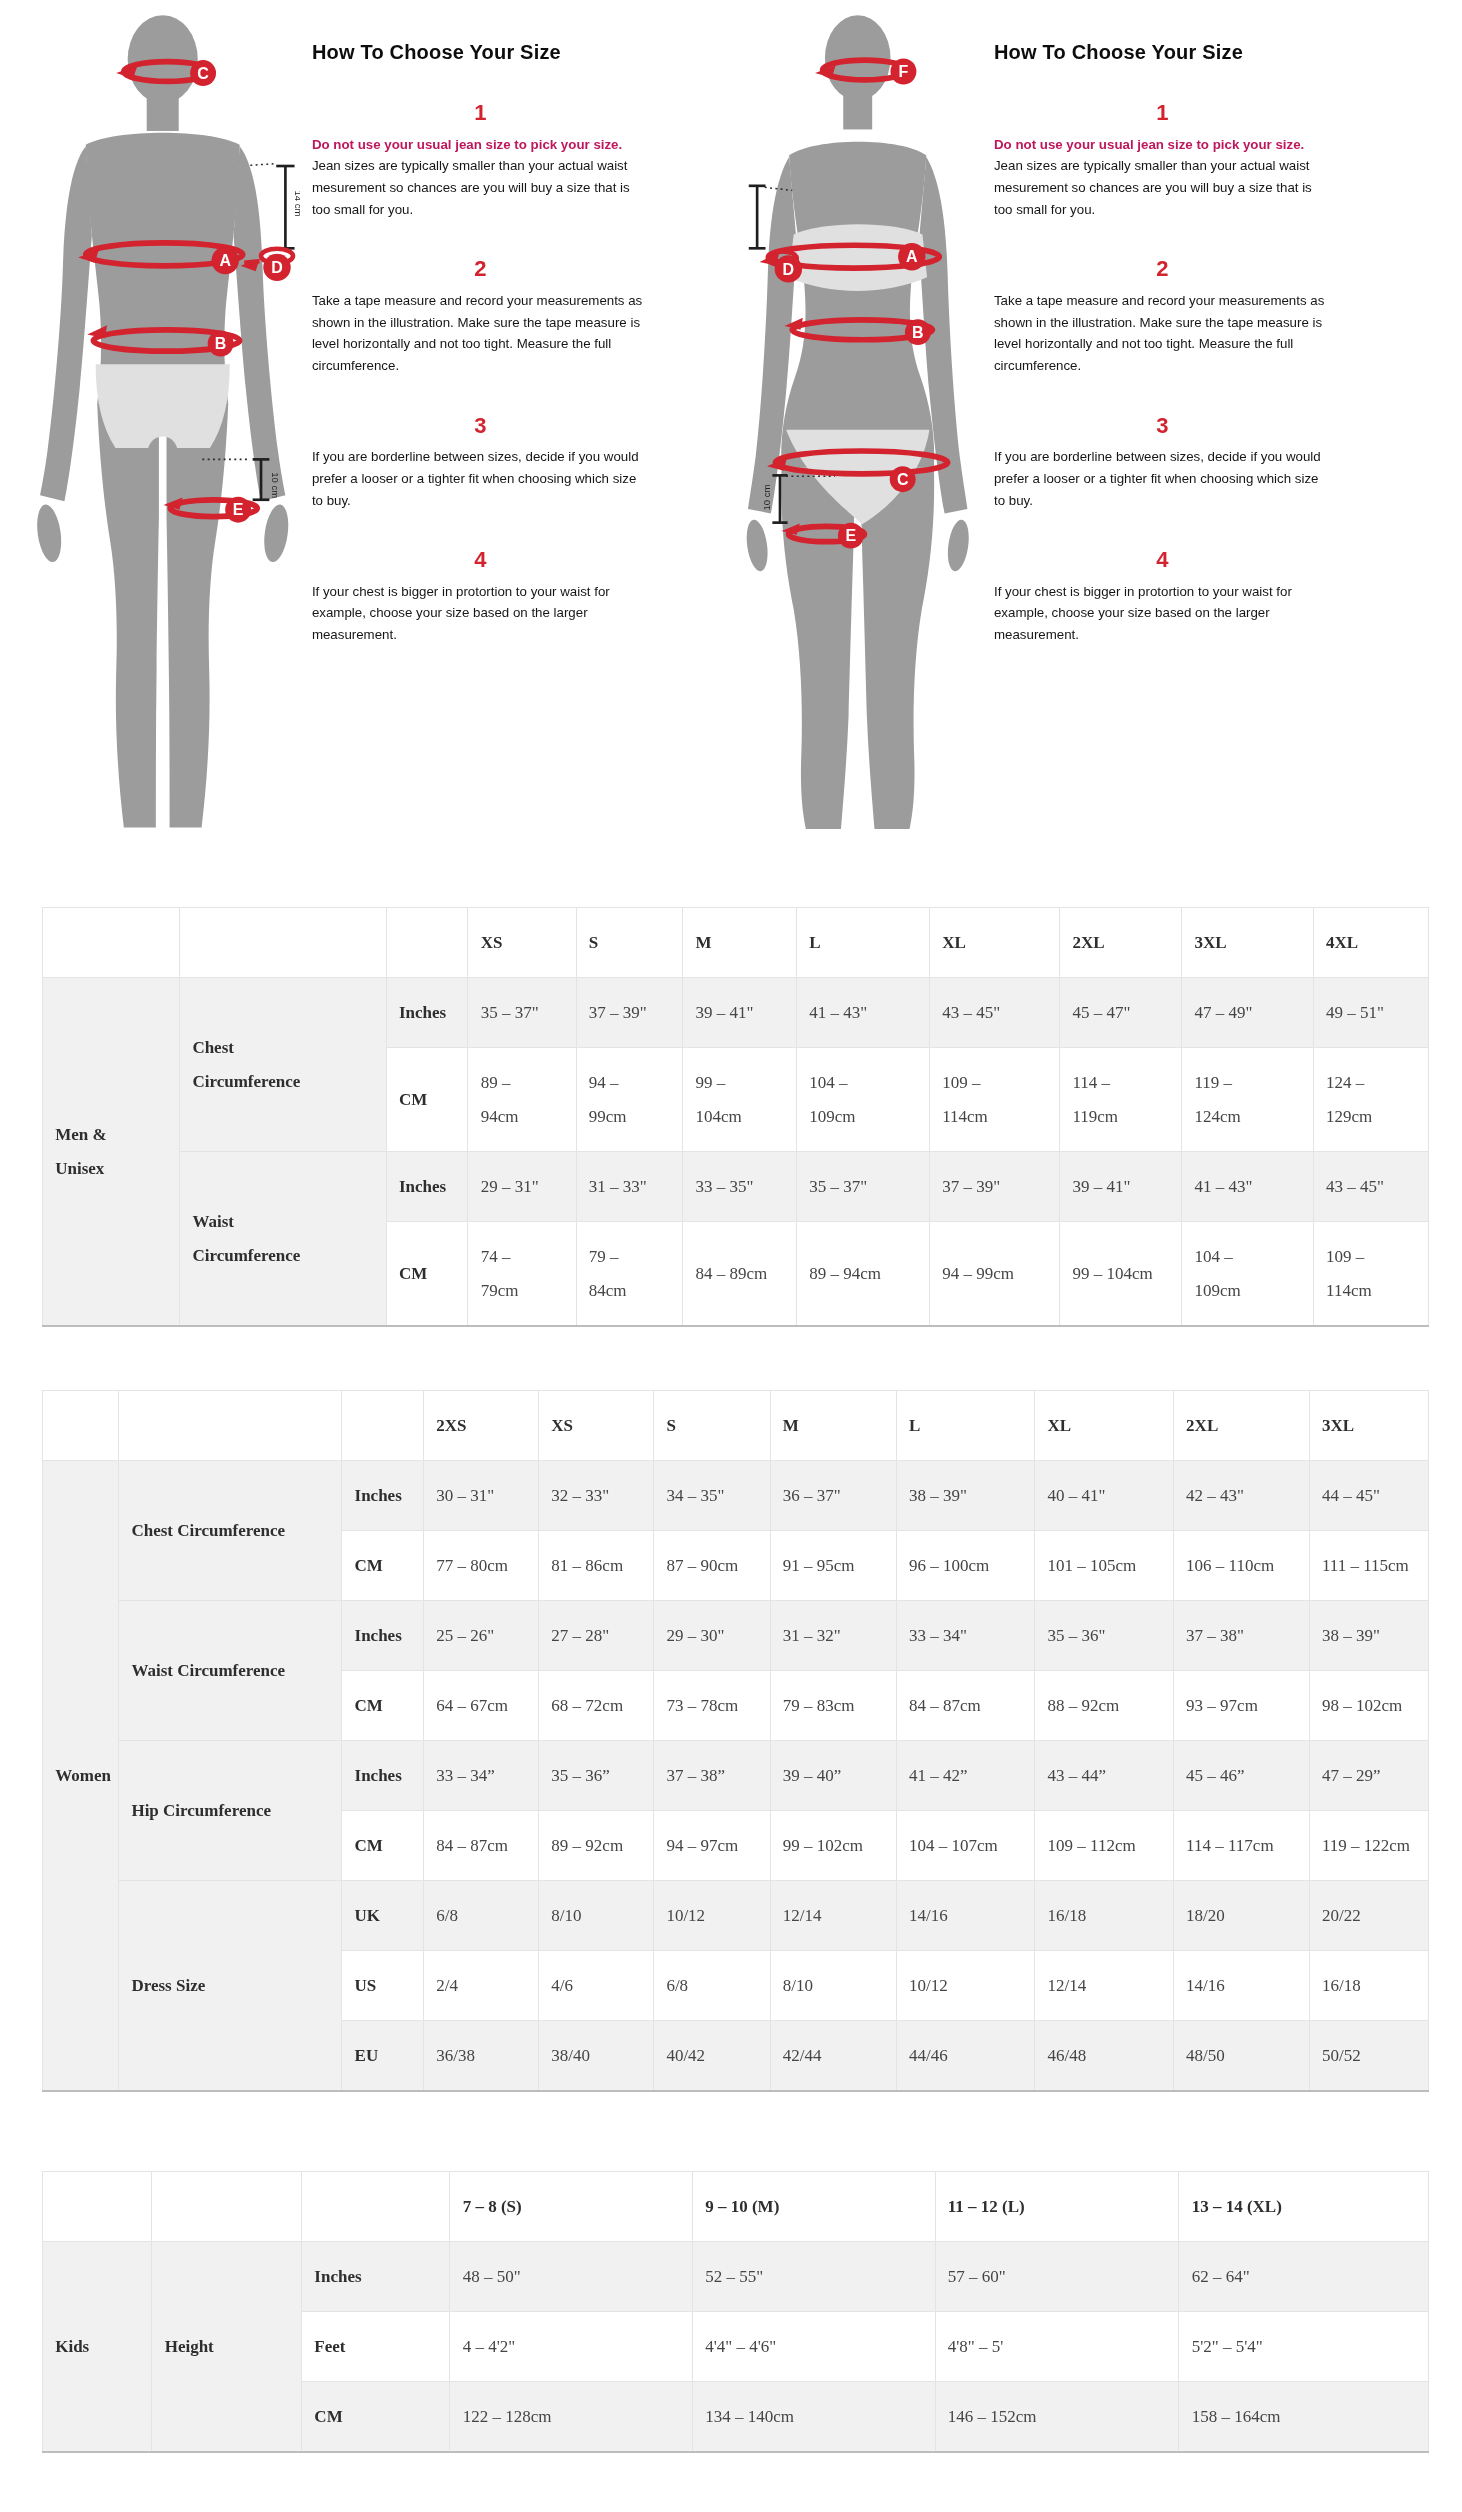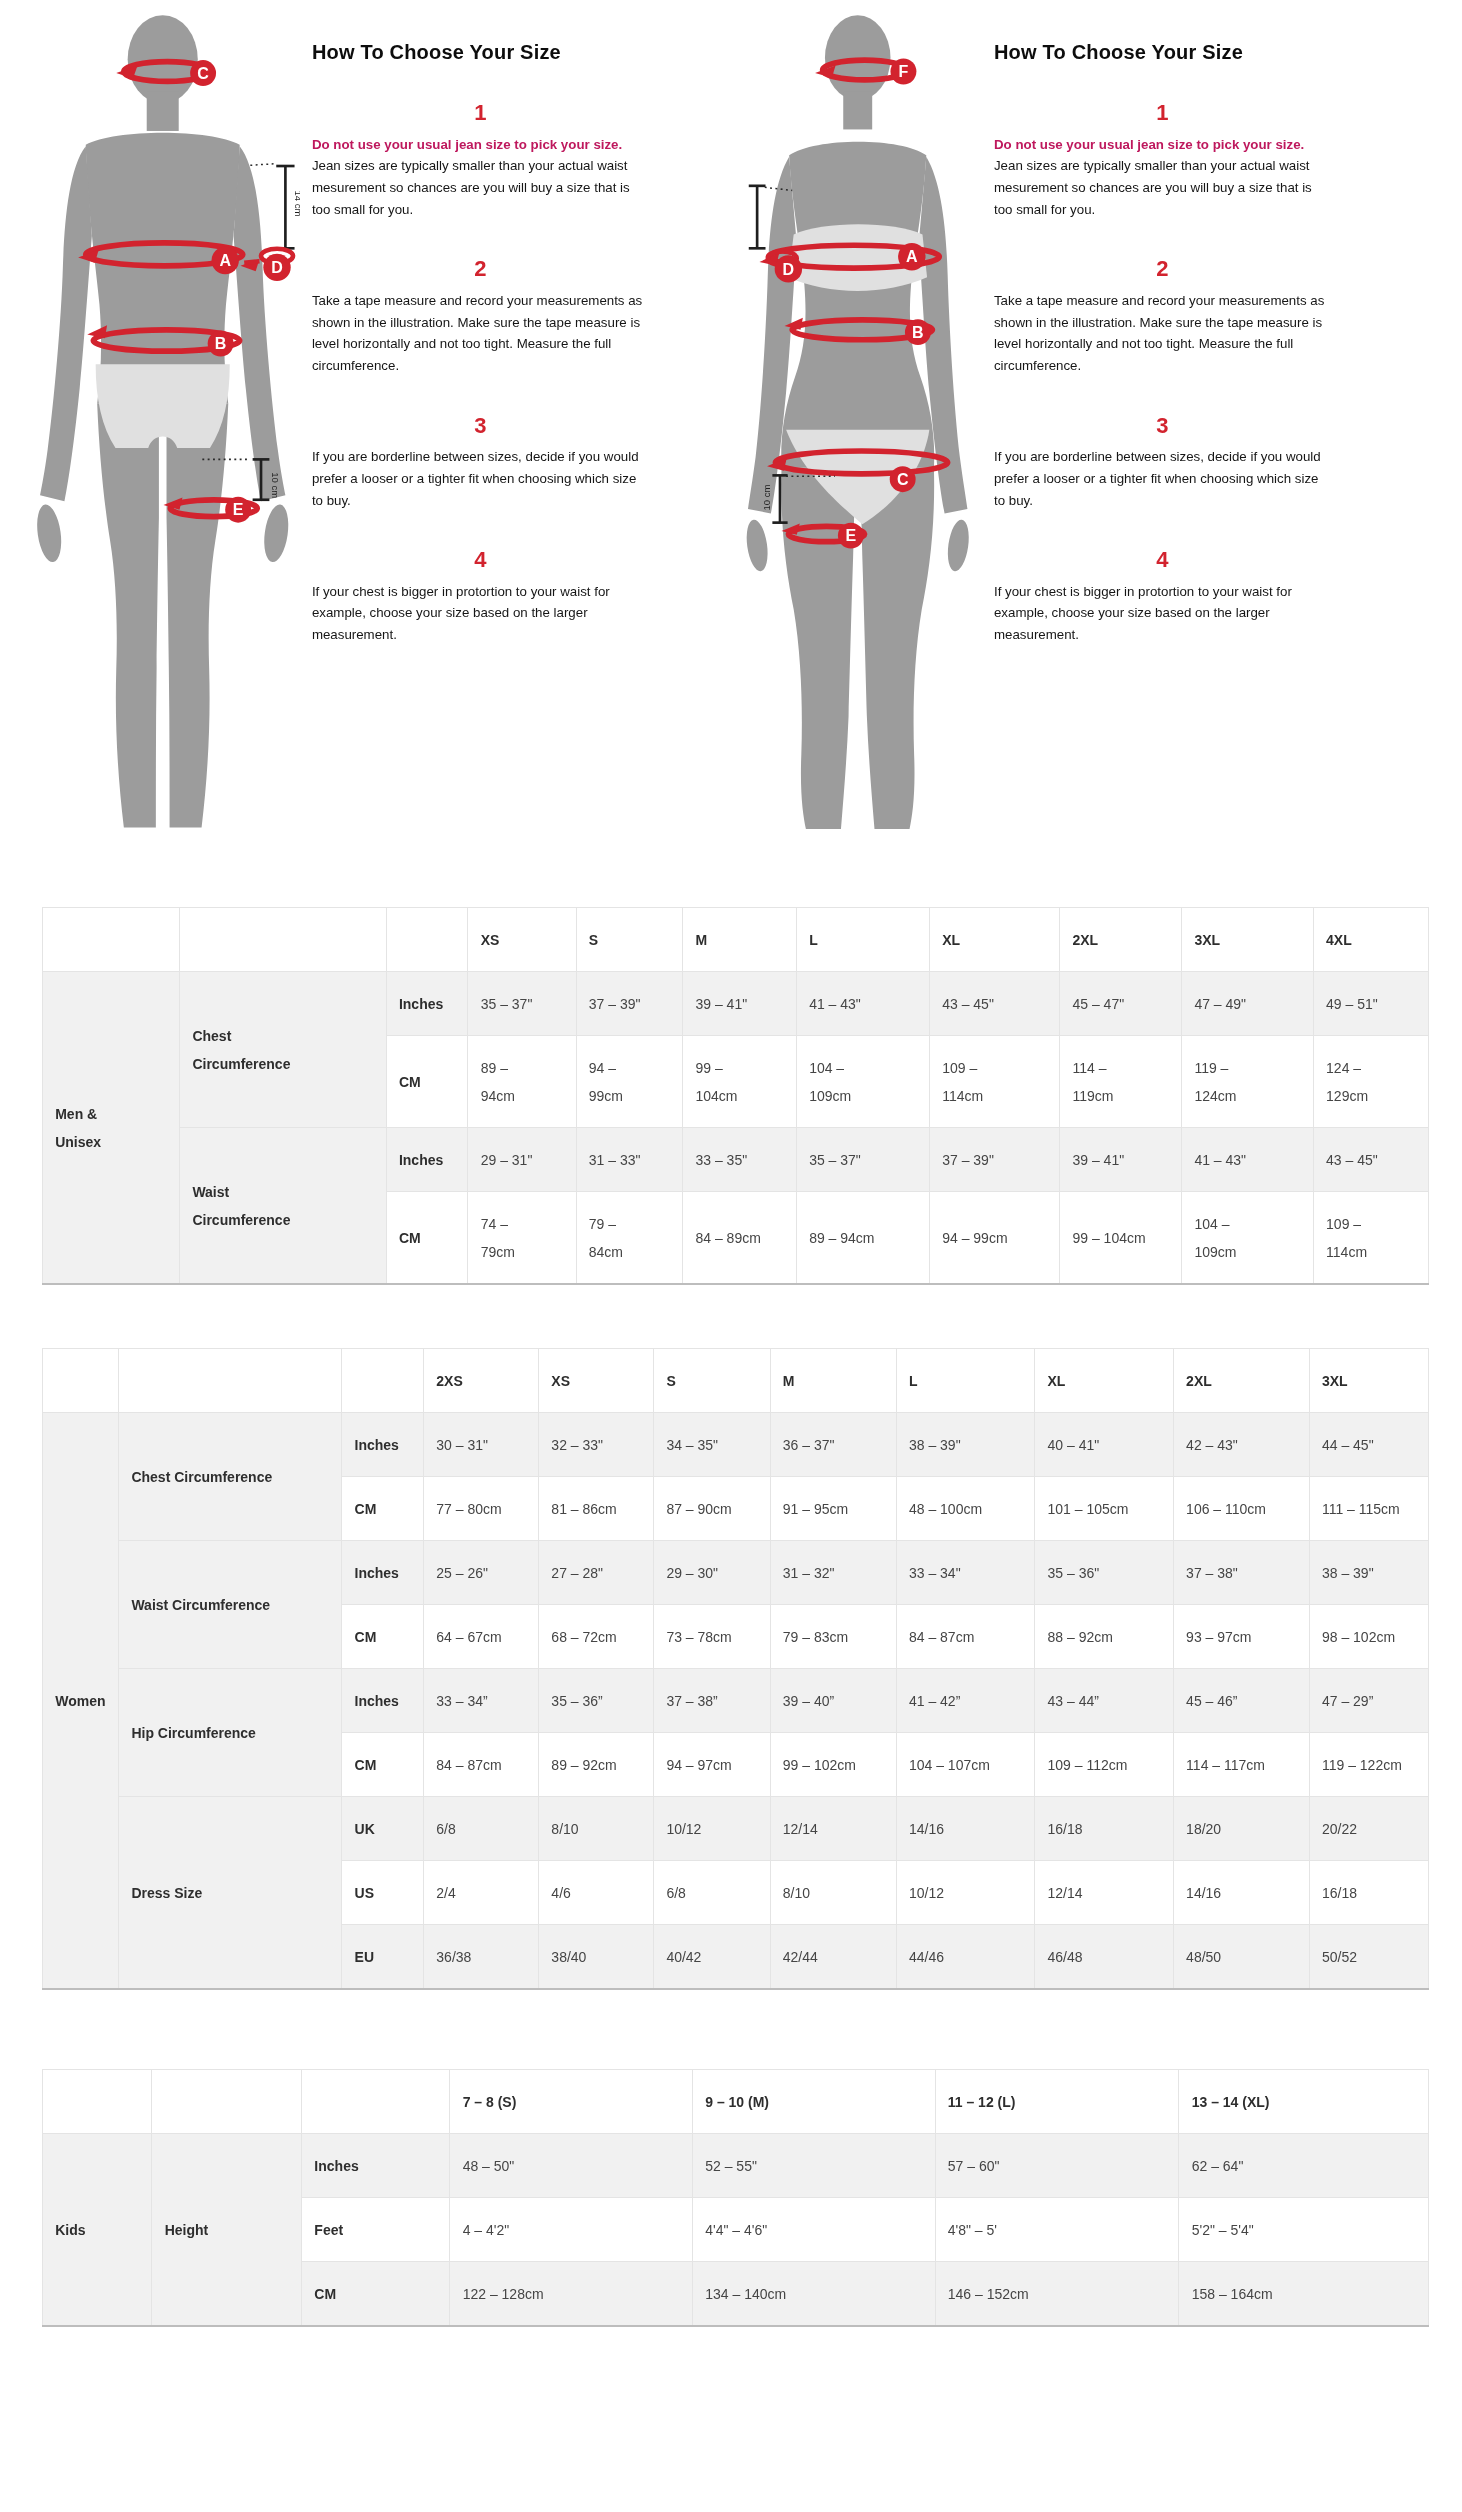--- a/index.html
+++ b/index.html
@@ -35,21 +35,21 @@
               display:flex; justify-content:space-between; align-items:center; cursor:pointer; }
   .clothing-label { font-family:"DejaVu Sans Mono",monospace; font-size:11.4px;
                     letter-spacing:0.8px; color:#1d1d1d; }
 
   
   .tables { margin:0 34px 0 42px; }
   .tbl-men { margin-top:59px; }
   .tbl-women { margin-top:63px;border-radius:13px; }
   .tbl-kids { margin-top:79px;border-radius:19px; }
   table { width:100%; border-collapse:collapse; table-layout:fixed;
-          font-family:Liberation Sans, sans-serif; font-size:14px; color:#454545;
+          font-family:Liberation Serif, serif; font-size:17px; color:#454545;
           border:0.8px solid #d9d9d9; border-bottom:2.3px solid #bdbdbd; }
   th, td { border:0.8px solid #e4e4e4; padding:17.5px 12.2px; text-align:left; vertical-align:middle;
            white-space:pre-line; line-height:2; font-weight:normal; overflow:hidden; }
   thead th, tbody th { font-weight:bold; color:#2e2e2e; }
   tr.shade { background:#f1f1f1; }
   tbody tr:first-child th, tbody tr:first-child td,
   tr.gstart th, tr.gstart td { border-top:1.5px solid #c6c6c6; }
 </style>
 </head>
 <body>
@@ -380,21 +380,21 @@
             <td>40 – 41"</td>
             <td>42 – 43"</td>
             <td>44 – 45"</td>
           </tr>
           <tr>
             <th>CM</th>
             <td>77 – 80cm</td>
             <td>81 – 86cm</td>
             <td>87 – 90cm</td>
             <td>91 – 95cm</td>
-            <td>48 – 100cm</td>
+            <td>96 – 100cm</td>
             <td>101 – 105cm</td>
             <td>106 – 110cm</td>
             <td>111 – 115cm</td>
           </tr>
           <tr class="shade gstart">
             <th rowspan="2">Waist Circumference</th>
             <th>Inches</th>
             <td>25 – 26"</td>
             <td>27 – 28"</td>
             <td>29 – 30"</td>

